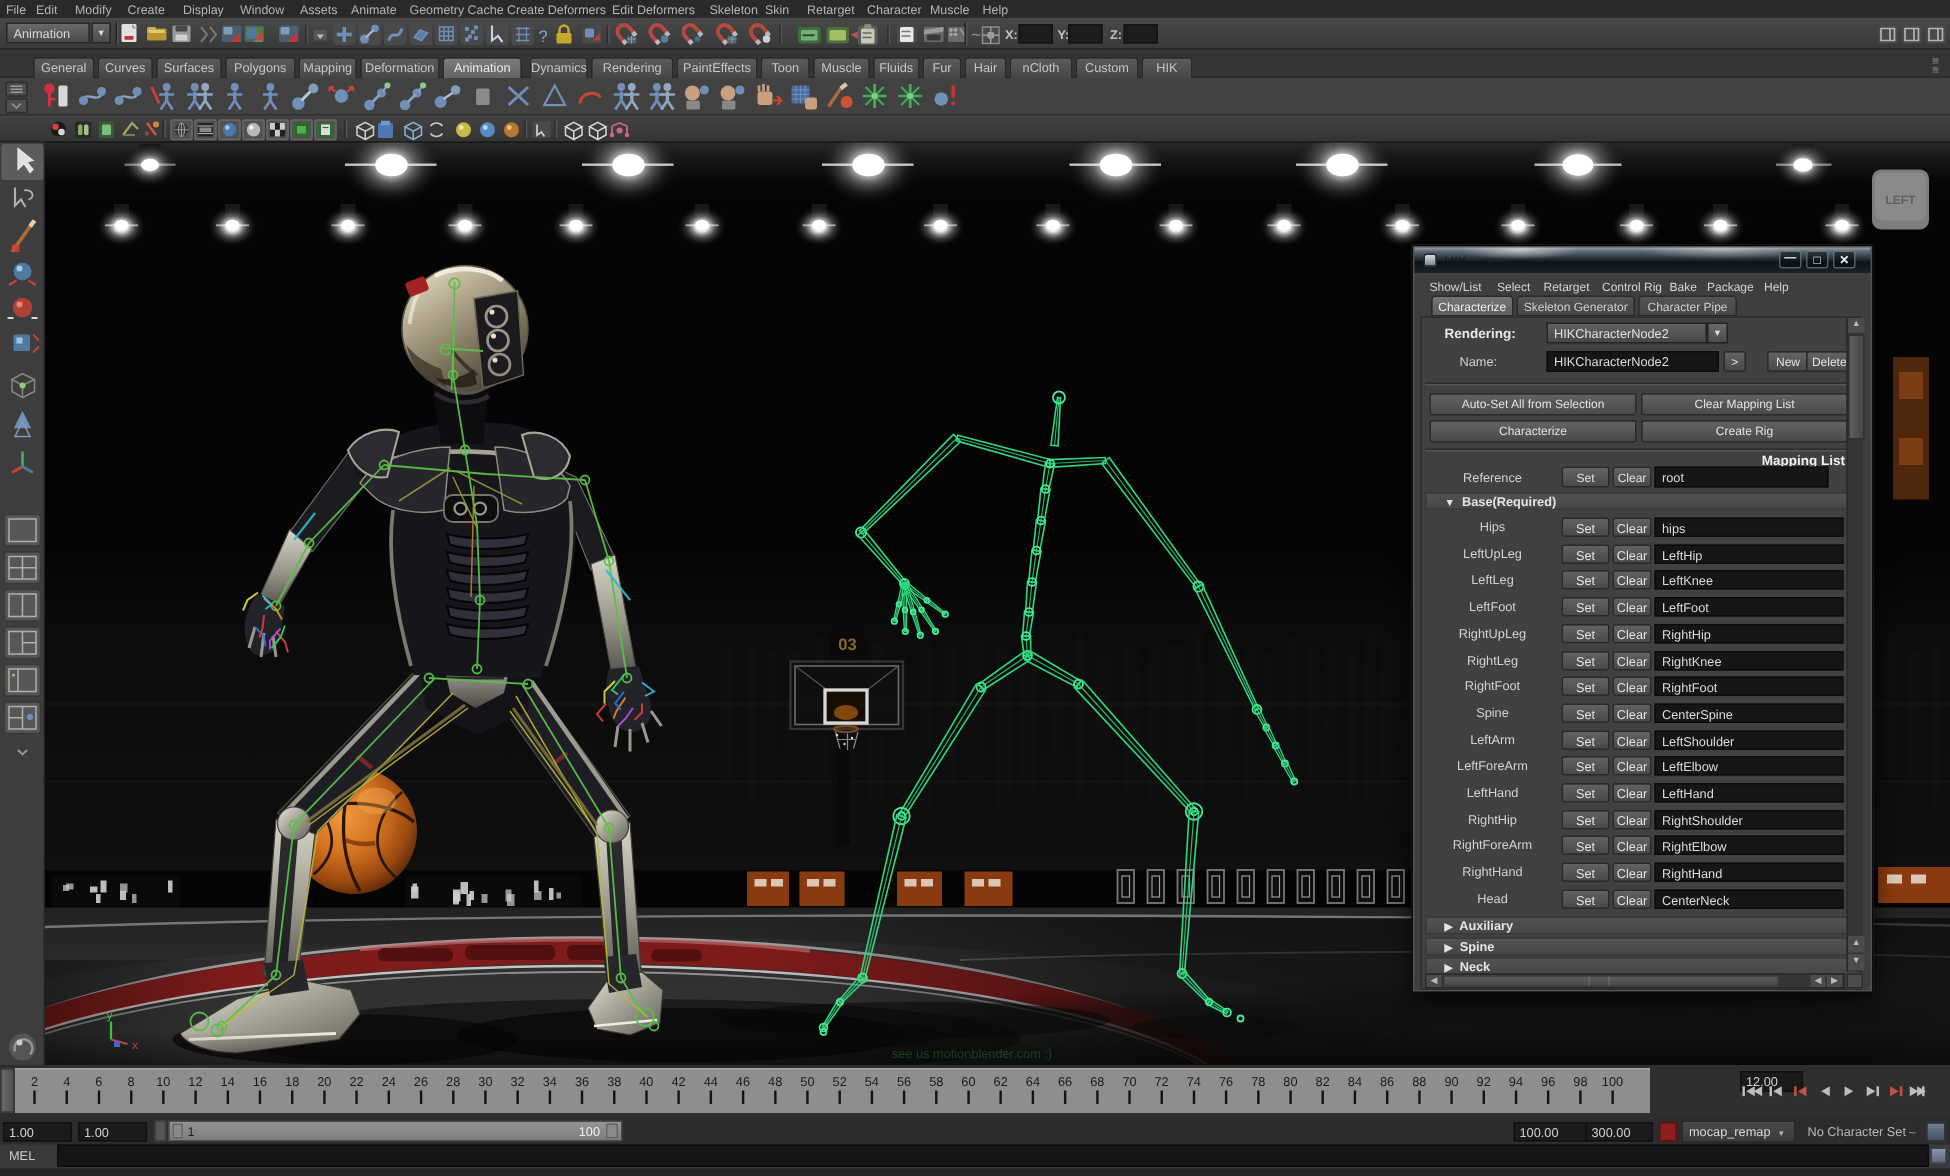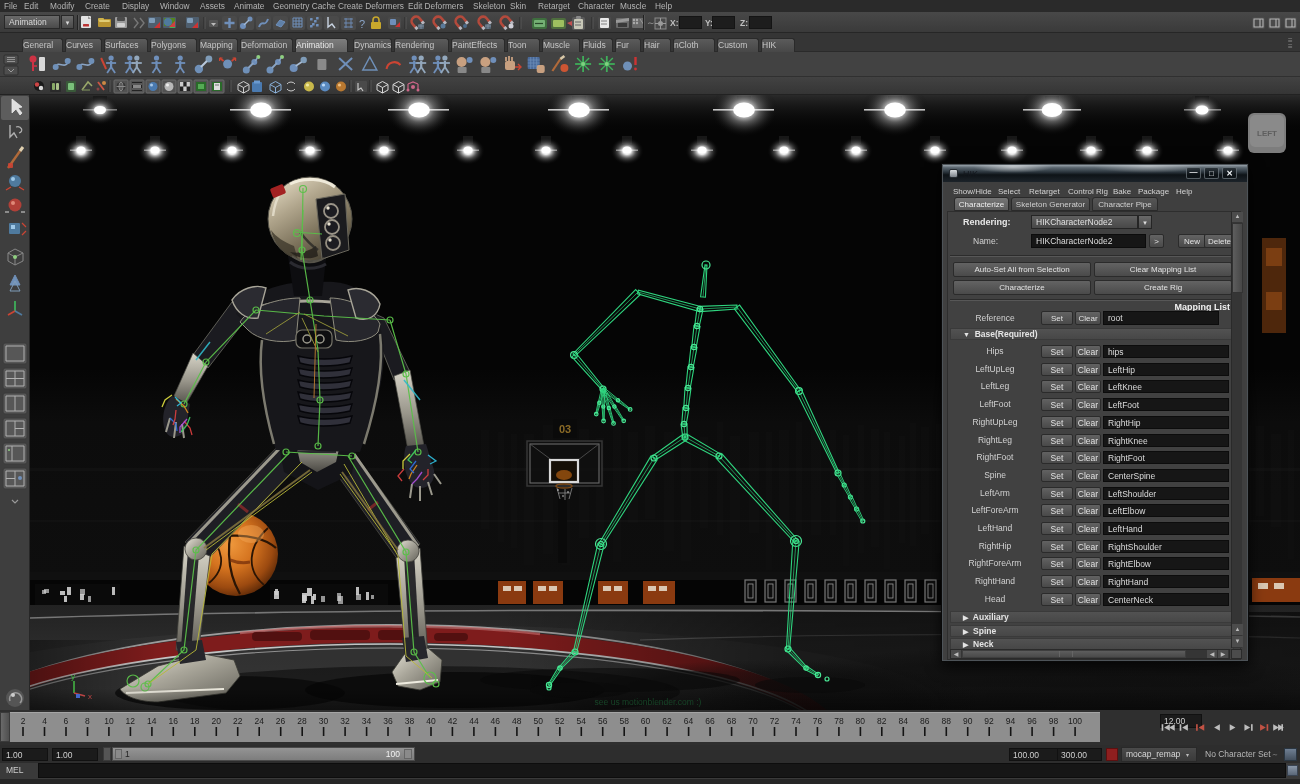--- a/index.html
+++ b/index.html
@@ -11,21 +11,21 @@
 #menubar span{white-space:nowrap}
 
 #status{left:0;top:12px;width:1300px;height:21px;background:linear-gradient(#484848,#3a3a3a);border-bottom:1px solid #262626}
 .drop{left:4px;top:3px;width:56px;height:14px;background:linear-gradient(#6a6a6a,#4a4a4a);border:1px solid #282828;font-size:8.5px;color:#d8d8d8;line-height:13px;padding-left:4px}
 .droparr{left:61px;top:3px;width:13px;height:14px;background:linear-gradient(#6a6a6a,#4a4a4a);border:1px solid #282828;font-size:7px;color:#ddd;text-align:center;line-height:13px}
 .vsep{top:3px;width:2px;height:15px;border-left:1px solid #222;border-right:1px solid #555}
 .coordlab{top:6px;font-size:8.5px;color:#c0c0c0;font-weight:bold}
 .coordfield{top:4px;width:23px;height:13px;background:#1d1d1d;border:1px solid #141414}
 
 #shelftabs{left:0;top:33px;width:1300px;height:19px;background:#353535;border-bottom:1px solid #2a2a2a}
-#shelftabs .tab{position:absolute;top:5px;height:14px;background:linear-gradient(#5b5b5b,#474747);border:1px solid #2a2a2a;border-bottom:none;border-radius:3px 3px 0 0;font-size:8.5px;color:#c6c6c6;text-align:left;line-height:13px}
+#shelftabs .tab{position:absolute;top:5px;height:14px;background:linear-gradient(#5b5b5b,#474747);border:1px solid #2a2a2a;border-bottom:none;border-radius:3px 3px 0 0;font-size:8.5px;color:#c6c6c6;text-align:center;line-height:13px}
 #shelftabs .tab.sel{background:linear-gradient(#7d7d7d,#646464);color:#e8e8e8}
 
 #shelficons{left:0;top:52px;width:1300px;height:25px;background:#424242;border-bottom:1px solid #303030}
 
 #ptoolbar{left:0;top:77px;width:1300px;height:18px;background:linear-gradient(#424242,#353535);border-bottom:1px solid #222}
 
 #toolbox{left:0;top:95px;width:30px;height:615px;background:#3e3e3e;border-right:1px solid #262626}
 
 #viewport{left:30px;top:95px;width:1270px;height:615px;background:#000}
 
@@ -1110,21 +1110,21 @@
   <div id="hiktitle">
     <div class="abs" style="left:30px;top:-4px;width:80px;height:12px;background:radial-gradient(ellipse at center,rgba(255,255,255,0.55),rgba(255,255,255,0) 70%)"></div>
     <div class="abs" style="left:150px;top:-5px;width:110px;height:13px;background:radial-gradient(ellipse at center,rgba(255,255,255,0.4),rgba(255,255,255,0) 70%)"></div>
     <div class="abs" style="left:6px;top:4px;width:9px;height:9px;background:linear-gradient(#d8dce0,#7b8289);border-radius:2px;border:1px solid #262c32"></div>
     <div class="abs" style="left:20px;top:4px;font-size:9px;color:#14181e">HIK</div>
     <div class="winbtn abs" style="left:243px"><span style="position:relative;top:-2.5px">—</span></div>
     <div class="winbtn abs" style="left:261px">□</div>
     <div class="winbtn abs" style="left:279px">✕</div>
   </div>
   <div id="hikbody">
-    <div class="hmenu" style="left:8px;top:5px">Show/Hide</div>
+    <div class="hmenu" style="left:8px;top:5px">Show/List</div>
     <div class="hmenu" style="left:53px;top:5px">Select</div>
     <div class="hmenu" style="left:84px;top:5px">Retarget</div>
     <div class="hmenu" style="left:123px;top:5px">Control Rig</div>
     <div class="hmenu" style="left:168px;top:5px">Bake</div>
     <div class="hmenu" style="left:193px;top:5px">Package</div>
     <div class="hmenu" style="left:231px;top:5px">Help</div>
     <div class="htab sel" style="left:9px;top:15px;width:55px">Characterize</div>
     <div class="htab" style="left:66px;top:15px;width:79px">Skeleton Generator</div>
     <div class="htab" style="left:147px;top:15px;width:66px">Character Pipe</div>
     <div class="abs" style="left:2px;top:29px;width:294px;height:449px;border:1px solid #2e2e2e;background:#414141"></div>

